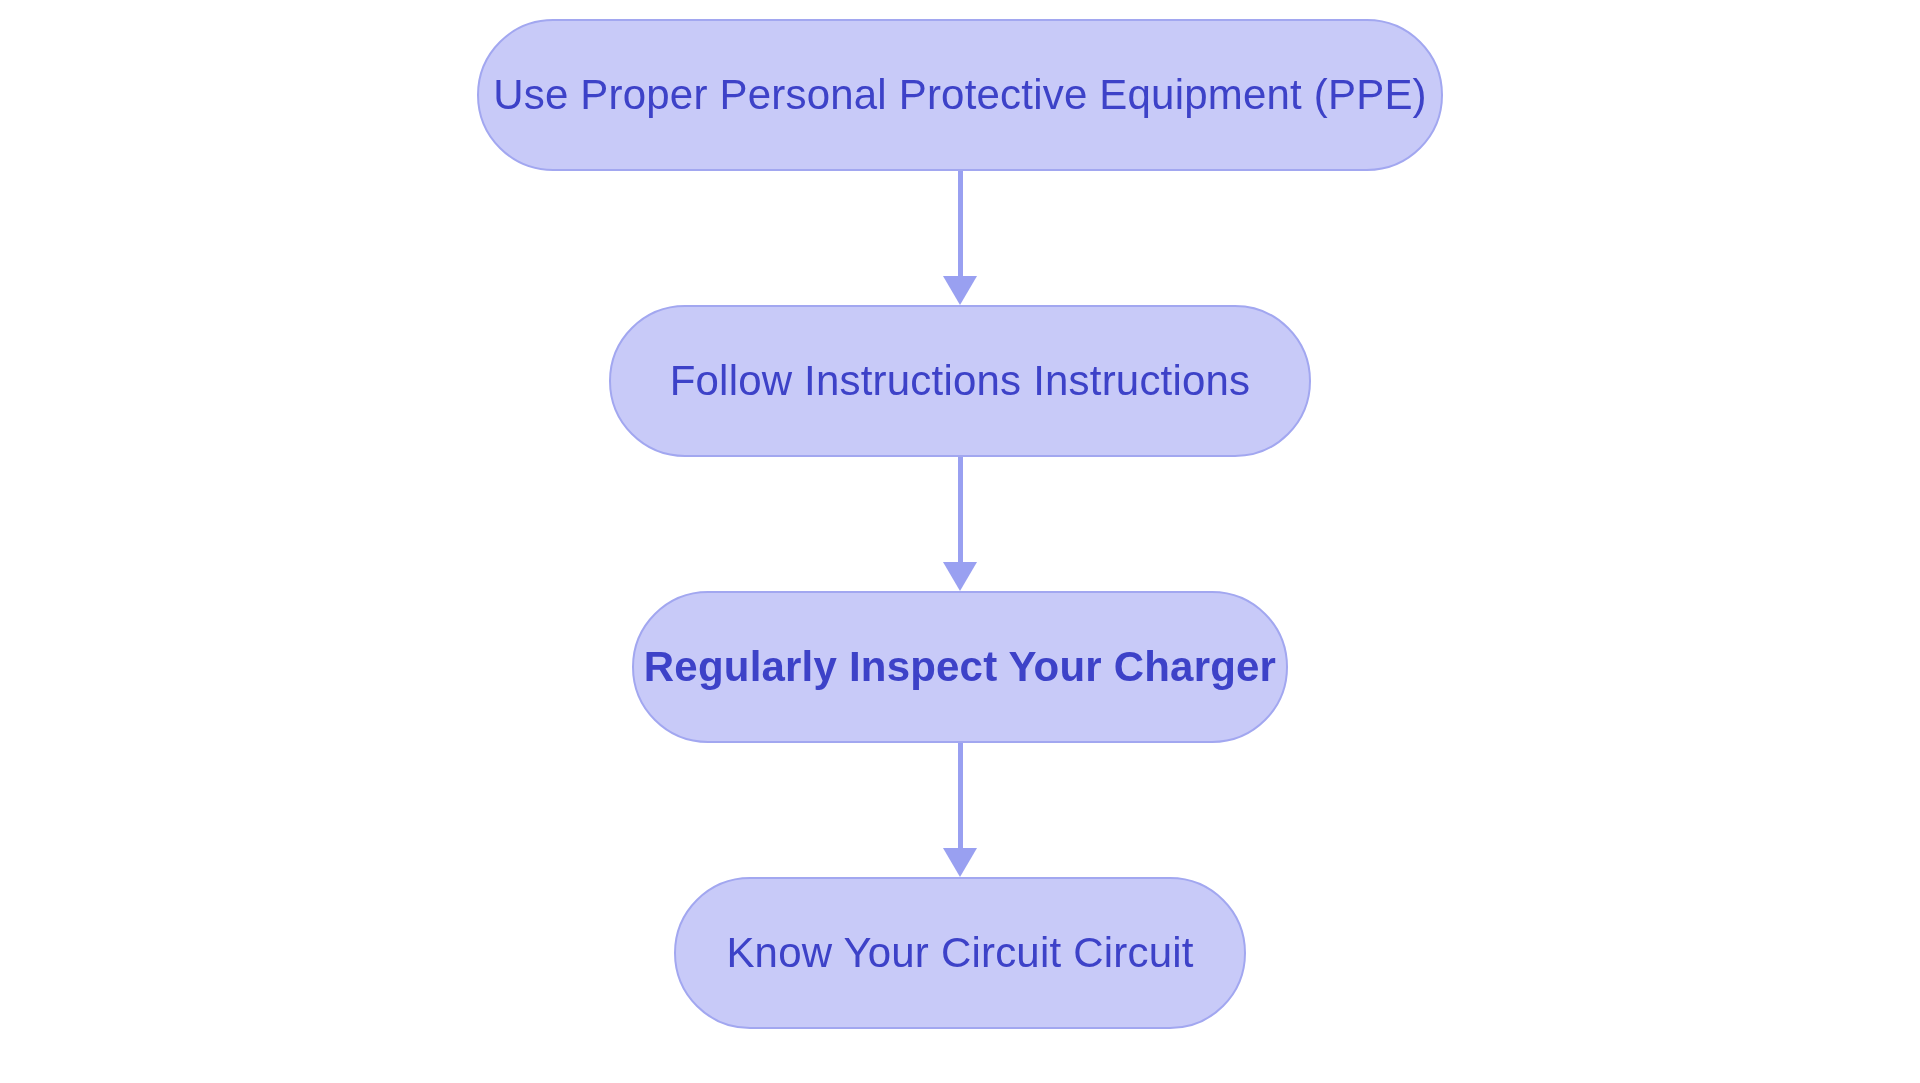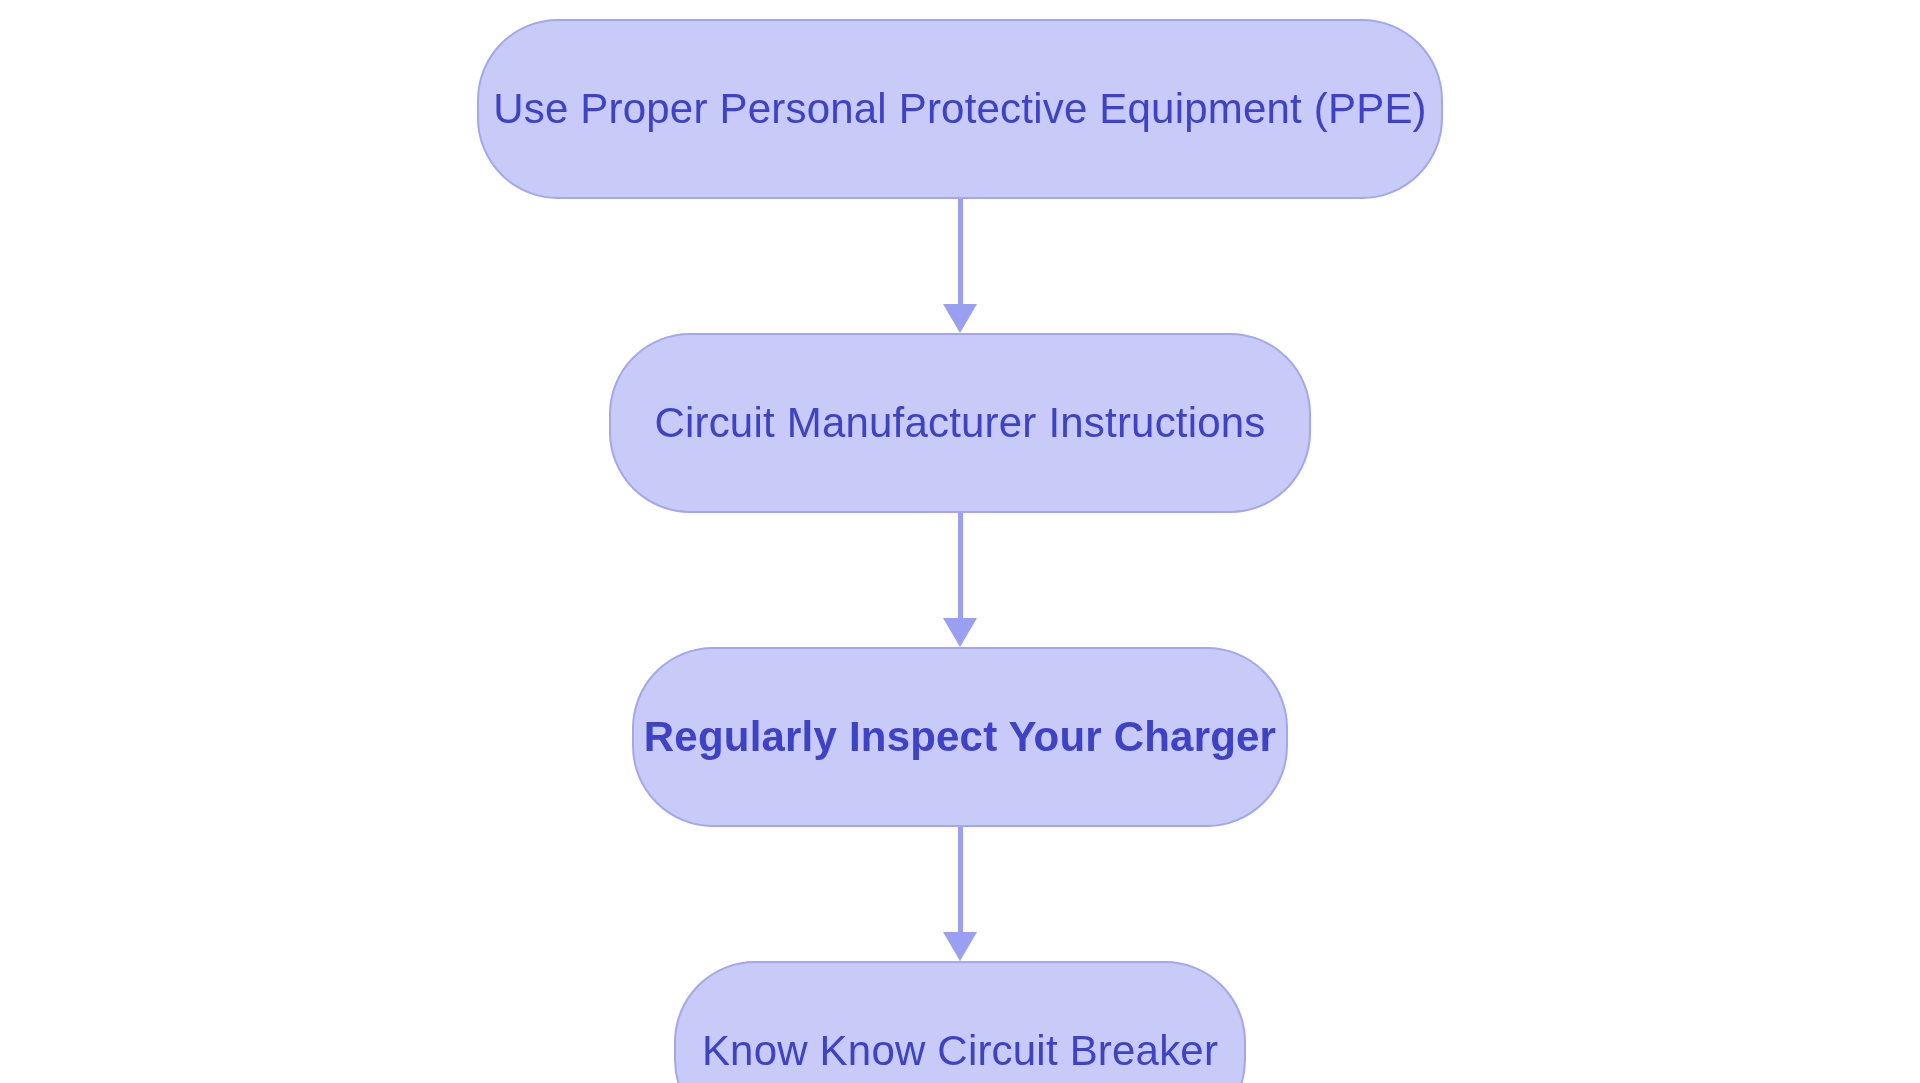--- a/index.html
+++ b/index.html
@@ -19,21 +19,21 @@
     position: absolute;
     left: 0;
     top: 19px;
     width: 100%;
     display: flex;
     flex-direction: column;
     align-items: center;
   }
   .node {
     box-sizing: border-box;
-    height: 180px;
+    height: 152px;
     border-radius: 81px;
     background: var(--node-fill, #c8caf8);
     border: 2.5px solid var(--node-border, #a2a7f0);
     color: var(--node-text, #3d42c8);
     font-size: 42px;
     letter-spacing: 0.2px;
     display: flex;
     align-items: center;
     justify-content: center;
     text-align: center;
@@ -74,35 +74,35 @@
     <div class="node node-1">
       <span>Use Proper Personal Protective Equipment (PPE)</span>
     </div>
 
     <div class="connector">
       <div class="shaft"></div>
       <div class="head"></div>
     </div>
 
     <div class="node node-2">
-      <span>Circuit Manufacturer Instructions</span>
+      <span>Follow Instructions Instructions</span>
     </div>
 
     <div class="connector">
       <div class="shaft"></div>
       <div class="head"></div>
     </div>
 
     <div class="node node-3">
       <span>Regularly Inspect Your Charger</span>
     </div>
 
     <div class="connector">
       <div class="shaft"></div>
       <div class="head"></div>
     </div>
 
     <div class="node node-4">
-      <span>Know Know Circuit Breaker</span>
+      <span>Know Your Circuit Circuit</span>
     </div>
 
   </div>
 </div>
 
 </body></html>

